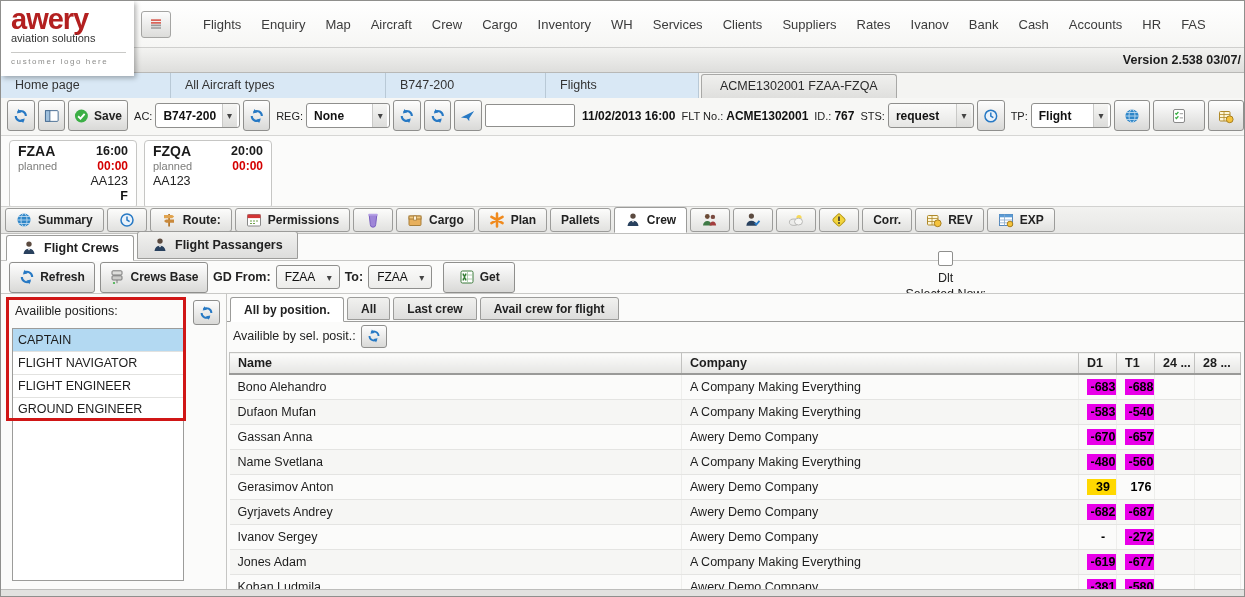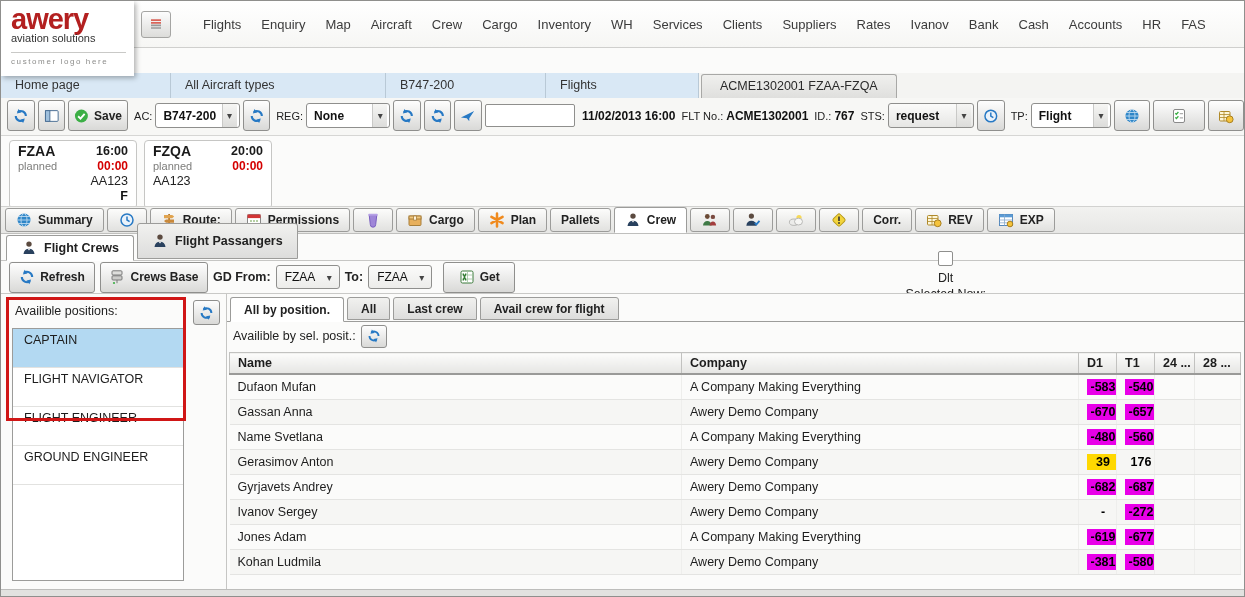--- a/index.html
+++ b/index.html
@@ -67,42 +67,42 @@
            border-top:1px solid #d2d2d0; border-bottom:1px solid #bfbfbd; display:flex; align-items:flex-end; gap:3px; padding:0 0 0 4px; }
   .mtab { height:24px; margin-bottom:1px; border:1px solid #9c9c9a; border-radius:3px;
           background:linear-gradient(#fcfcfb,#e1e1df); display:flex; align-items:center; gap:6px;
           padding:0 10px; font-size:12px; font-weight:bold; color:#222; white-space:nowrap; cursor:pointer; }
   .mtab.icon-only { padding:0 11px; }
   .mtab.active { background:#fff; height:26px; margin-bottom:0; border-bottom:1px solid #fff; border-radius:3px 3px 0 0; }
 
   
   .stabs { position:absolute; top:233px; left:0; right:0; height:27px; background:#fbfbfa; border-bottom:1px solid #c6c6c4;
            display:flex; align-items:flex-end; gap:3px; padding-left:5px; }
-  .stab { height:36px; border:1px solid #9c9c9a; border-radius:3px 3px 0 0; display:flex; align-items:center; gap:7px;
+  .stab { height:28px; border:1px solid #9c9c9a; border-radius:3px 3px 0 0; display:flex; align-items:center; gap:7px;
           padding:0 14px; font-size:12.5px; font-weight:bold; color:#222; white-space:nowrap; cursor:pointer;
           background:linear-gradient(#f1f1ef,#dddddc); margin-bottom:1px; }
   .stab.active { background:#fff; height:26px; margin-bottom:-1px; border-bottom:1px solid #fff; }
 
   
   .tb2 { position:absolute; top:260px; left:0; right:0; height:32px; background:#fbfbfa; display:flex; align-items:center;
          gap:5px; padding:0 8px; }
   .lab2 { font-size:12.5px; color:#222; font-weight:600; white-space:nowrap; }
   .sel.sm { height:24px; width:64px; background:linear-gradient(#fbfbfa,#ececea); padding-left:8px; }
   .sel.sm .v { font-weight:normal; }
   .sel.sm .a { border-left:none; background:none; }
   .cbx { width:15px; height:15px; border:1px solid #8f8f8d; background:#fff; border-radius:2px; display:inline-block; cursor:pointer; }
   .dlt-group { margin-left:auto; margin-right:250px; display:flex; align-items:center; gap:5px;flex-direction:column; }
 
   
   .content { position:absolute; top:292px; left:0; right:0; bottom:7px; background:#fbfbfa; border-top:1px solid #c9c9c7; }
   .left-panel { position:absolute; left:0; top:0; bottom:0; width:225px; }
   .lp-title { position:absolute; left:14px; top:10px; font-size:12.5px; color:#222; }
   .lp-refresh { position:absolute; left:192px; top:6px; width:27px; height:25px; }
   .listbox { position:absolute; left:11px; top:34px; width:172px; bottom:8px; background:#fff; border:1px solid #9c9c9a; }
-  .litem { height:39px; line-height:23px; padding-left:11px; font-size:12.5px; color:#1d1d1d; border-bottom:1px solid #e2e2e0; cursor:pointer; }
+  .litem { height:23px; line-height:23px; padding-left:5px; font-size:12.5px; color:#1d1d1d; border-bottom:1px solid #e2e2e0; cursor:pointer; }
   .litem.selected { background:#b3d9f2; }
   .red-box { position:absolute; left:5px; top:3px; width:180px; height:124px; border:3px solid #d01616; z-index:30; pointer-events:none; }
 
   .right-panel { position:absolute; left:225px; top:0; right:0; bottom:0; border-left:1px solid #c6c6c4; }
   .ctabs { display:flex; align-items:flex-end; gap:3px; padding:3px 0 0 3px; height:27px; }
   .ctab { height:23px; border:1px solid #9c9c9a; border-radius:3px 3px 0 0; display:flex; align-items:center; padding:0 13px;
           font-size:12px; font-weight:bold; color:#222; background:linear-gradient(#f1f1ef,#dddddc); margin-bottom:1px; white-space:nowrap; cursor:pointer; }
   .ctab.active { background:#fff; height:25px; margin-bottom:-1px; border-bottom:1px solid #fff; }
   .cbar { display:flex; align-items:center; height:29px; border-top:1px solid #9c9c9a; background:#fbfbfa; padding:0 6px; gap:5px; }
   .cbar .avail-lab { font-size:12.5px; color:#222; }
@@ -275,20 +275,23 @@
     <div class="menu-item">HR</div>
     <div class="menu-item">FAS</div>
   </div>
 
   <div class="logo-card">
     <div class="logo-brand">awery</div>
     <div class="logo-tagline">aviation solutions</div>
     <div class="logo-note">customer logo here</div>
   </div>
 
+  <div class="version-bar">
+    <span class="version-text">Version 2.538  03/07/</span>
+  </div>
 
   <div class="crumbs">
     <div class="crumb c0">Home page</div>
     <div class="crumb c1">All Aircraft types</div>
     <div class="crumb c2">B747-200</div>
     <div class="crumb c3">Flights</div>
     <div class="crumb-active">ACME1302001 FZAA-FZQA</div>
   </div>
 
   <div class="toolbar">
@@ -597,20 +600,28 @@
             <th>Name</th>
             <th>Company</th>
             <th>D1</th>
             <th>T1</th>
             <th>24 ...</th>
             <th>28 ...</th>
           </tr>
         </thead>
         <tbody>
           <tr>
+            <td>Bono Alehandro</td>
+            <td>A Company Making Everything</td>
+            <td class="num"><span class="badge magenta">-683</span></td>
+            <td class="num"><span class="badge magenta">-688</span></td>
+            <td class="num"></td>
+              <td class="num"></td>
+          </tr>
+          <tr>
             <td>Dufaon Mufan</td>
             <td>A Company Making Everything</td>
             <td class="num"><span class="badge magenta">-583</span></td>
             <td class="num"><span class="badge magenta">-540</span></td>
             <td class="num"></td>
               <td class="num"></td>
           </tr>
           <tr>
             <td>Gassan Anna</td>
             <td>Awery Demo Company</td>

